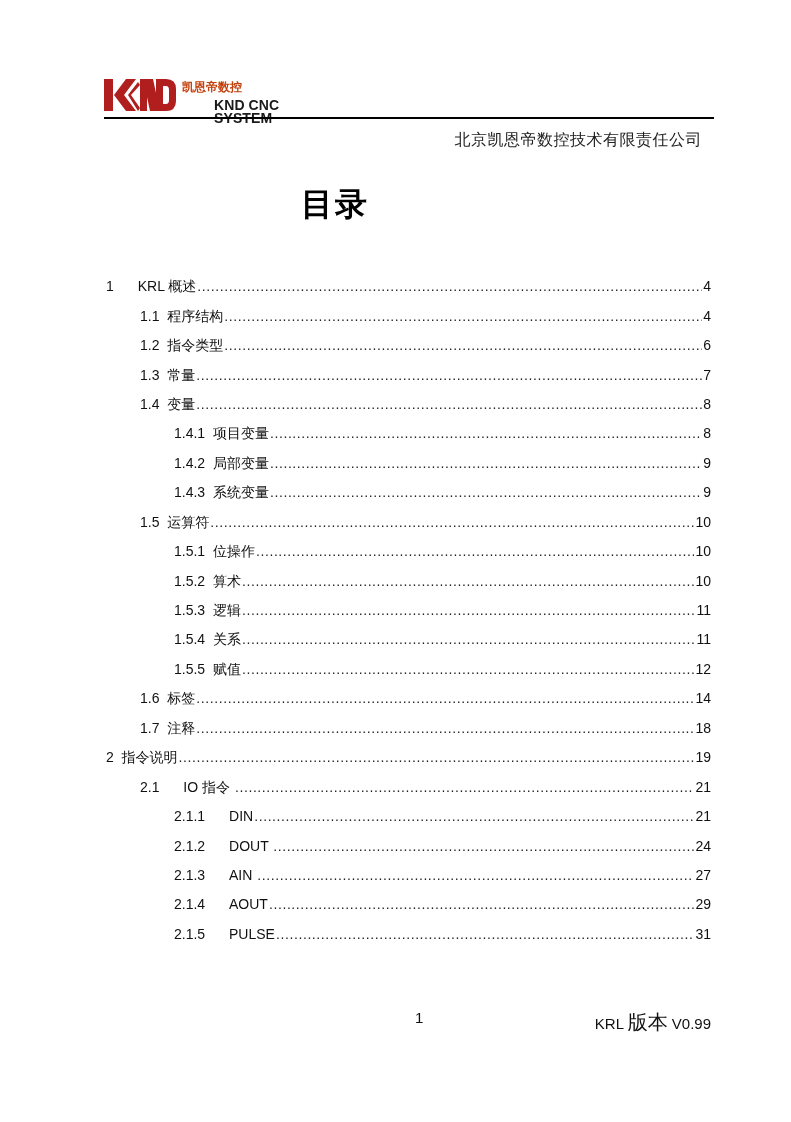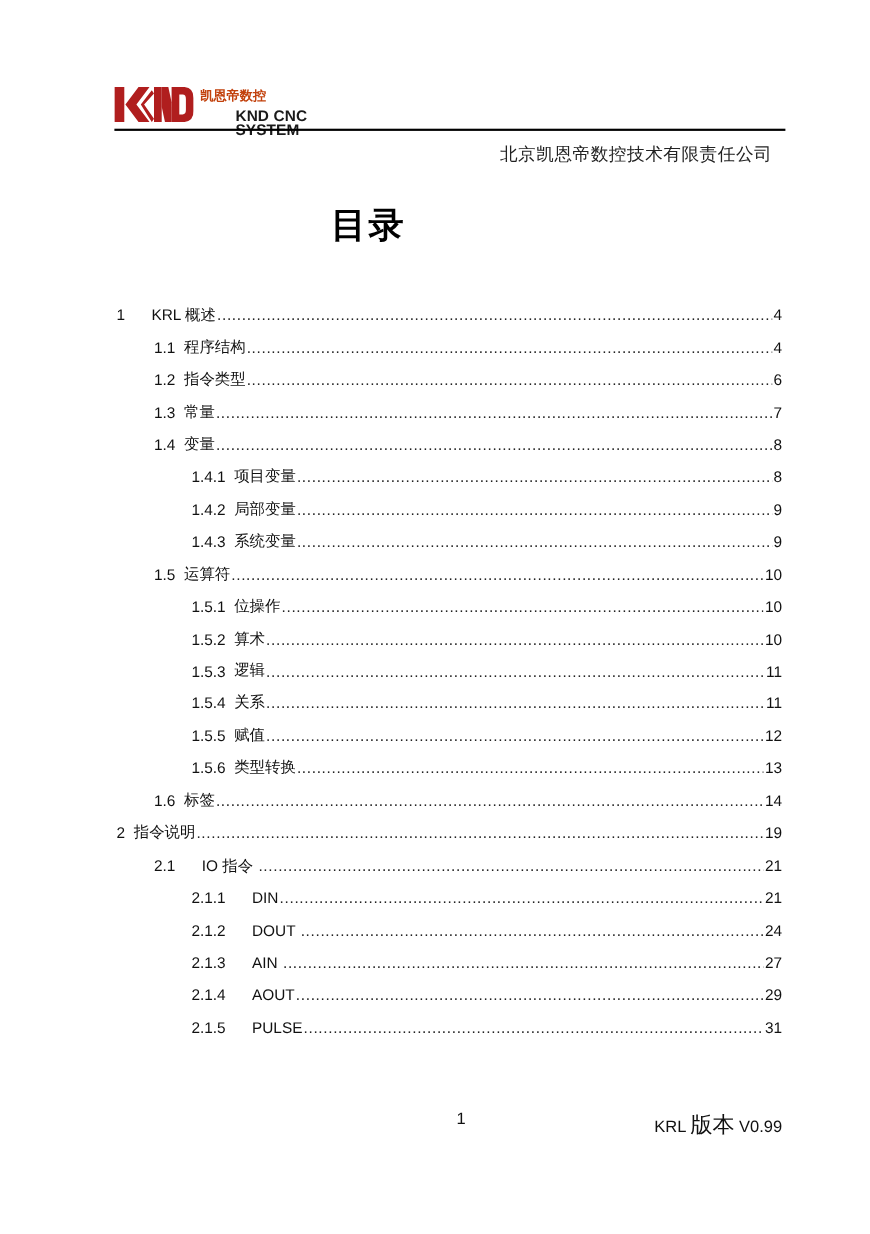--- a/index.html
+++ b/index.html
@@ -257,31 +257,31 @@
       <span class="label">关系</span>
       <span class="leader"></span>
       <span class="page">11</span>
     </div>
     <div class="toc-row l3">
       <span class="num">1.5.5  </span>
       <span class="label">赋值</span>
       <span class="leader"></span>
       <span class="page">12</span>
     </div>
-    <div class="toc-row l3">
-      <span class="num">1.5.6  </span>
-      <span class="label">类型转换</span>
-      <span class="leader"></span>
-      <span class="page">13</span>
-    </div>
     <div class="toc-row l2">
       <span class="num">1.6  </span>
       <span class="label">标签</span>
       <span class="leader"></span>
       <span class="page">14</span>
+    </div>
+    <div class="toc-row l2">
+      <span class="num">1.7  </span>
+      <span class="label">注释</span>
+      <span class="leader"></span>
+      <span class="page">18</span>
     </div>
     <div class="toc-row l1">
       <span class="num">2  </span>
       <span class="label">指令说明</span>
       <span class="leader"></span>
       <span class="page">19</span>
     </div>
     <div class="toc-row l2">
       <span class="num">2.1 </span>
       <span class="label latin">IO 指令 </span>

